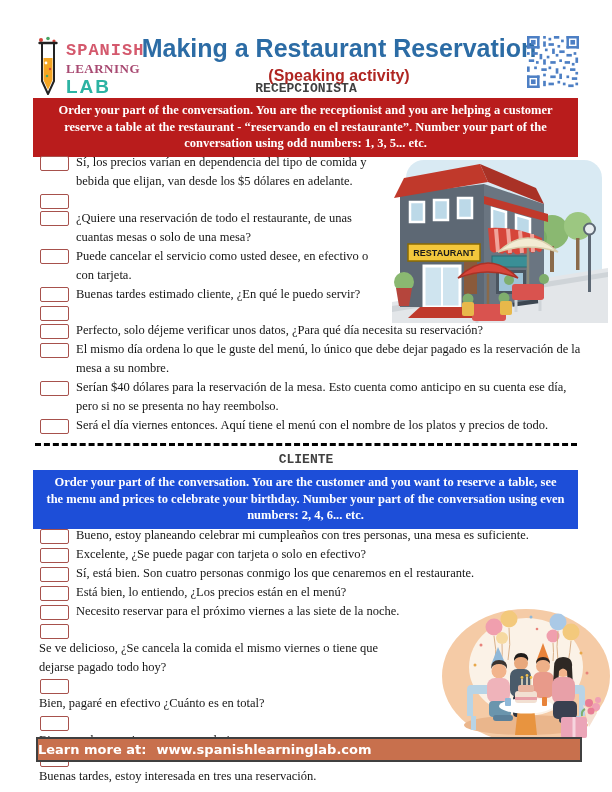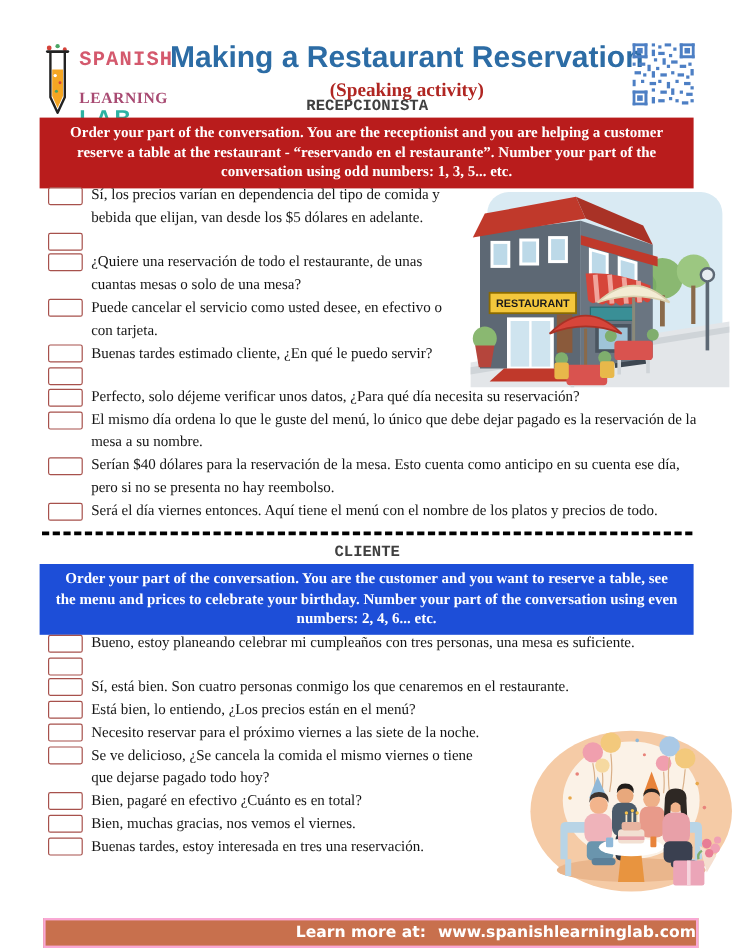--- a/index.html
+++ b/index.html
@@ -3,55 +3,55 @@
 <meta charset="utf-8">
 <style>
   html,body{margin:0;padding:0;}
   body{width:612px;height:792px;background:#ffffff;font-family:"Liberation Serif",serif;}
   .page{position:relative;width:612px;height:792px;overflow:hidden;background:#fff;}
 
   
   .logo{position:absolute;left:33px;top:36px;display:flex;align-items:flex-start;gap:3px;}
   .logo-words{display:flex;flex-direction:column;line-height:1;margin-top:6px;}
   .logo-w1{font-family:Liberation Mono, monospace;font-weight:bold;font-size:17px;color:#d4596d;letter-spacing:1px;}
-  .logo-w2{font-family:"Liberation Serif",serif;font-weight:bold;font-size:13px;color:#a84a72;letter-spacing:0.5px;margin-top:16px;}
+  .logo-w2{font-family:"Liberation Serif",serif;font-weight:bold;font-size:13px;color:#a84a72;letter-spacing:0.5px;margin-top:3px;}
   .logo-w3{font-family:"Liberation Sans",sans-serif;font-weight:bold;font-size:19px;color:#2cb3a3;letter-spacing:2px;margin-top:2px;}
   .title-wrap{position:absolute;left:110px;right:44px;top:34px;text-align:center;}
   .main-title{font-family:"Liberation Sans",sans-serif;font-weight:bold;font-size:25px;color:#2c6ca5;letter-spacing:0px;}
-  .subtitle{font-family:Liberation Serif, serif;font-weight:bold;font-size:16px;color:#b02622;margin-top:4px;}
+  .subtitle{font-family:Liberation Sans, sans-serif;font-weight:bold;font-size:16px;color:#b02622;margin-top:4px;}
   .qr{position:absolute;right:33px;top:36px;width:52px;height:52px;}
 
   
   .sec-h{position:absolute;left:0;right:0;text-align:center;font-family:Liberation Mono, monospace;
          font-weight:bold;font-size:13px;color:#404040;letter-spacing:0px;}
   .sec-h1{top:81px;} .sec-h2{top:452px;}
   .instr{position:absolute;left:33px;width:545px;box-sizing:border-box;padding:4px 12px 5px 12px;
          color:#ffffff;font-family:"Liberation Serif",serif;font-weight:bold;font-size:12.5px;
          line-height:16.5px;text-align:center;}
   .instr-recep{top:98px;background:#b91c1c;}
   .instr-cli{top:470px;background:#1d4ed8;}
 
   
   .list{position:absolute;left:39px;width:545px;}
   .list-recep{top:153px;} .list-cli{top:526px;}
   .row{display:flex;align-items:flex-start;}
   .row .cb{flex:none;width:27px;height:13px;background:#fff;border:1.6px solid #a7514c;border-radius:2px;margin:2.5px 7px 0 1px;}
   .row .txt{font-size:12.5px;line-height:19px;color:#151515;}
   .list-recep .row.narrow{width:338px;}
-  .list-cli .row.narrow{width:372px;}
+  .list-cli .row.narrow{width:372px;flex-direction:column;}
 
   .dashes{position:absolute;left:35px;top:443px;width:542px;border-top:3px dashed #000;}
 
   .illus-restaurant{position:absolute;left:392px;top:156px;width:216px;height:167px;}
   .illus-birthday{position:absolute;left:441px;top:605px;width:170px;height:143px;}
 
   
   .footer-bar{position:absolute;left:36px;top:737px;width:542px;height:21px;background:#c8704d;
-      border:2px solid #f9a8d4;display:flex;align-items:center;justify-content:flex-end;gap:10px;
-      font-family:"DejaVu Sans",sans-serif;font-weight:bold;font-size:13px;color:#ffffff;margin-top:28px;}
+      border:2px solid #404040;display:flex;align-items:center;justify-content:flex-start;gap:10px;
+      font-family:"DejaVu Sans",sans-serif;font-weight:bold;font-size:13px;color:#ffffff;}
 </style>
 </head>
 <body>
 
 <div class="page">
 
   <div class="logo">
     <svg width="30" height="62" viewBox="0 0 30 62">
       <circle cx="8" cy="4" r="2" fill="#d4433a"></circle>
       <circle cx="15" cy="2.5" r="1.8" fill="#4aa564"></circle>
@@ -245,20 +245,21 @@
   <div class="sec-h sec-h2">CLIENTE</div>
   <div class="instr instr-cli">Order your part of the conversation. You are the customer and you want to reserve a table, see the menu and prices to celebrate your birthday. Number your part of the conversation using even numbers: 2, 4, 6... etc.</div>
 
   <div class="list list-cli">
     <div class="row">
         <span class="cb"></span>
         <span class="txt">Bueno, estoy planeando celebrar mi cumpleaños con tres personas, una mesa es suficiente.</span>
       </div>
     <div class="row">
         <span class="cb"></span>
+        <span class="txt">Excelente, ¿Se puede pagar con tarjeta o solo en efectivo?</span>
       </div>
     <div class="row">
         <span class="cb"></span>
         <span class="txt">Sí, está bien. Son cuatro personas conmigo los que cenaremos en el restaurante.</span>
       </div>
     <div class="row">
         <span class="cb"></span>
         <span class="txt">Está bien, lo entiendo, ¿Los precios están en el menú?</span>
       </div>
     <div class="row">

